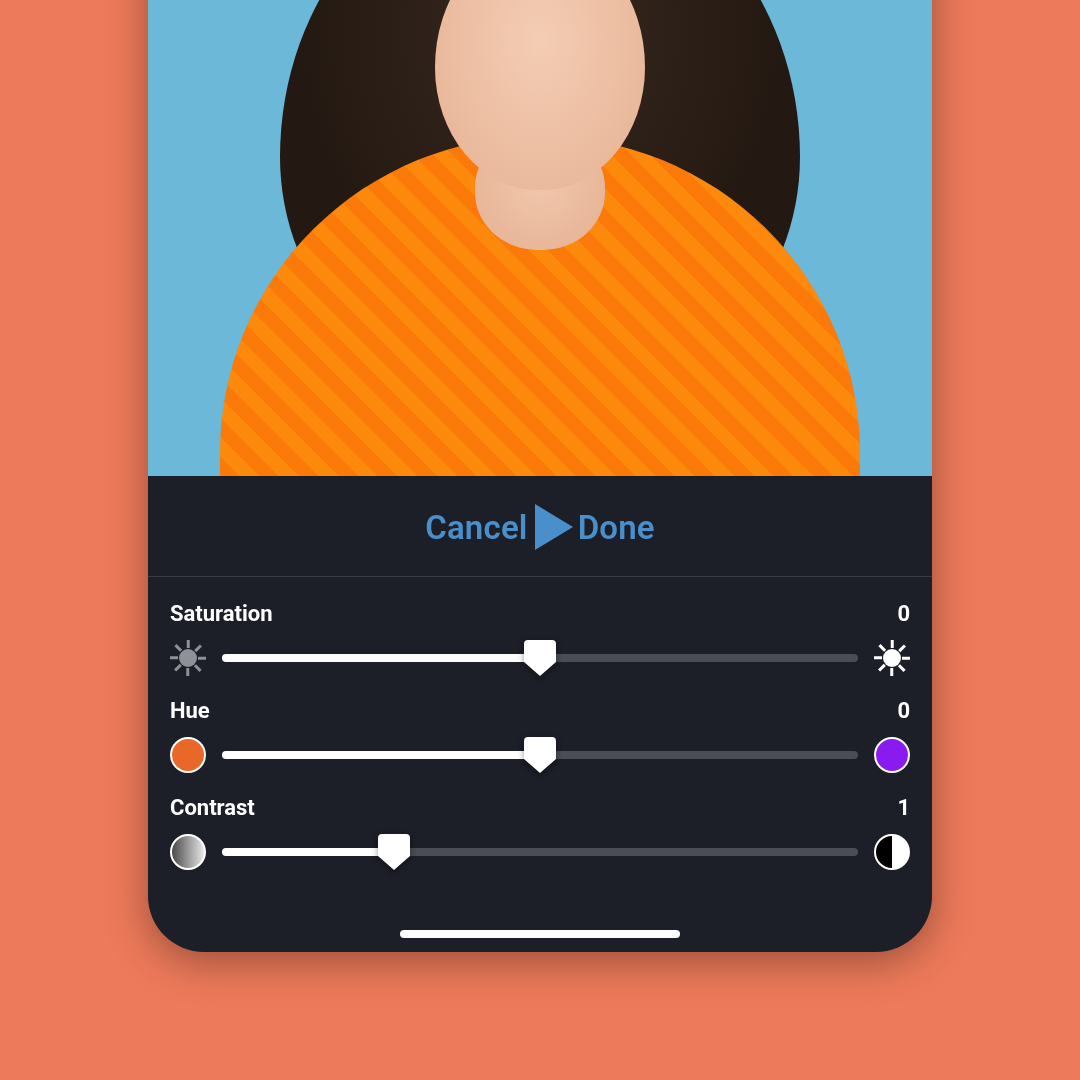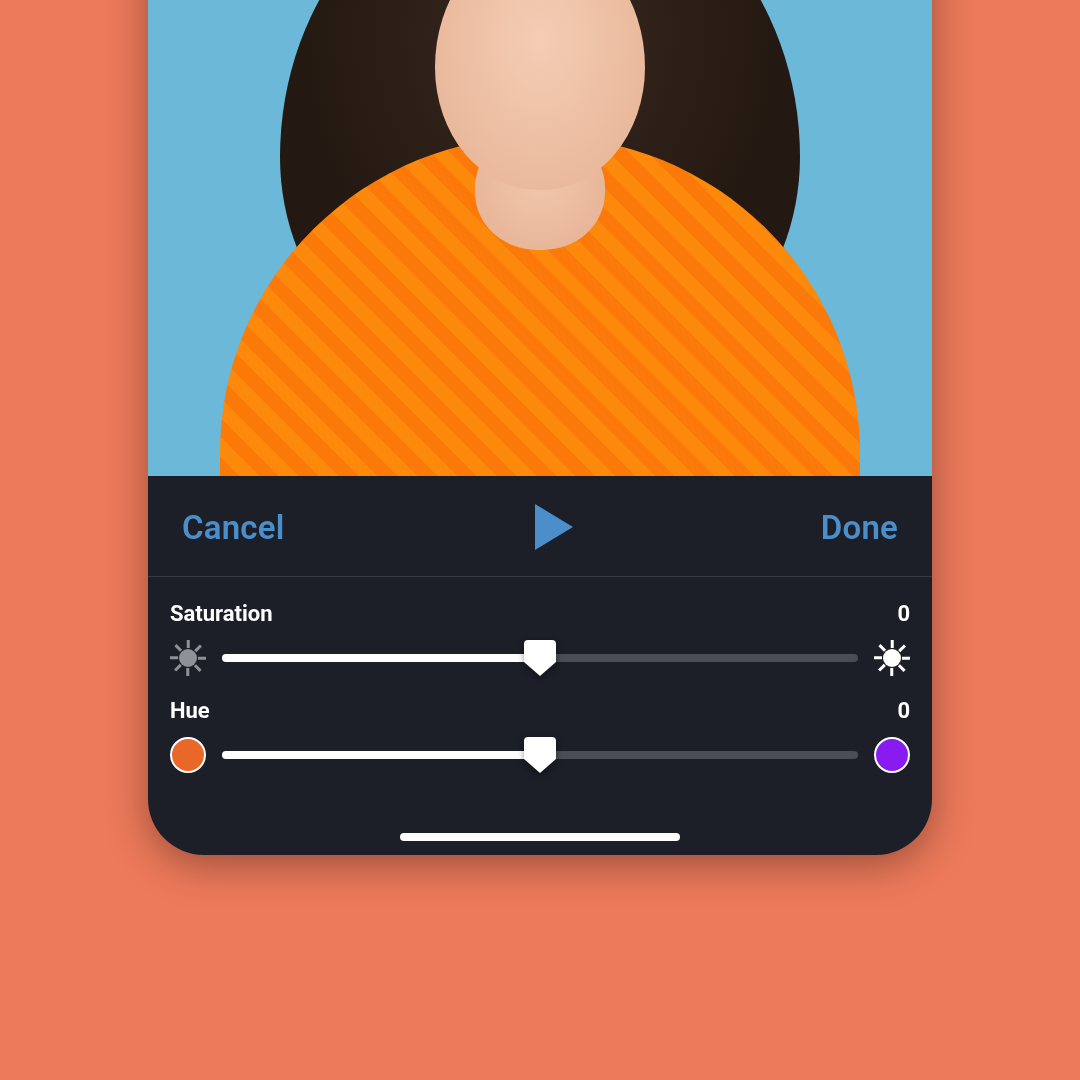--- a/index.html
+++ b/index.html
@@ -60,21 +60,21 @@
     left: 50%; transform: translateX(-50%);
     top: 210px;
     width: 130px; height: 120px;
     background: radial-gradient(ellipse at 50% 40%, #f2c8ad 0%, #e7b497 80%);
     border-radius: 48%;
   }
 
   .toolbar {
     display: flex;
     align-items: center;
-    justify-content: space-between;
+    justify-content: center;
     padding: 26px 34px 24px;
     border-bottom: 1px solid #3a3c45;
   }
   .tb-btn {
     color: #4a8fca;
     font-size: 33px;
     font-weight: 600;
     letter-spacing: 0.2px;
     cursor: pointer;
     user-select: none;
@@ -251,17 +251,39 @@
               </svg>
           </div>
         </div>
         <div class="endcap">
             <div class="circ purple"></div>
           </div>
       </div>
     </div>
 
 
+    <div class="row">
+      <div class="row-head">
+        <span>Contrast</span>
+        <span class="val">1</span>
+      </div>
+      <div class="row-body">
+        <div class="endcap">
+            <div class="circ grad-grey"></div>
+          </div>
+        <div class="track">
+          <div class="fill" style="width:27%"></div>
+          <div class="thumb" style="left:27%">
+            <svg width="36" height="40" viewBox="0 0 36 40">
+                <path d="M6 2h24a4 4 0 0 1 4 4v18L18 38 2 24V6a4 4 0 0 1 4-4z" fill="#fff"></path>
+              </svg>
+          </div>
+        </div>
+        <div class="endcap">
+            <div class="circ half"></div>
+          </div>
+      </div>
+    </div>
 
   </div>
 
   <div class="home-indicator"></div>
 </div>
 
 </body></html>

